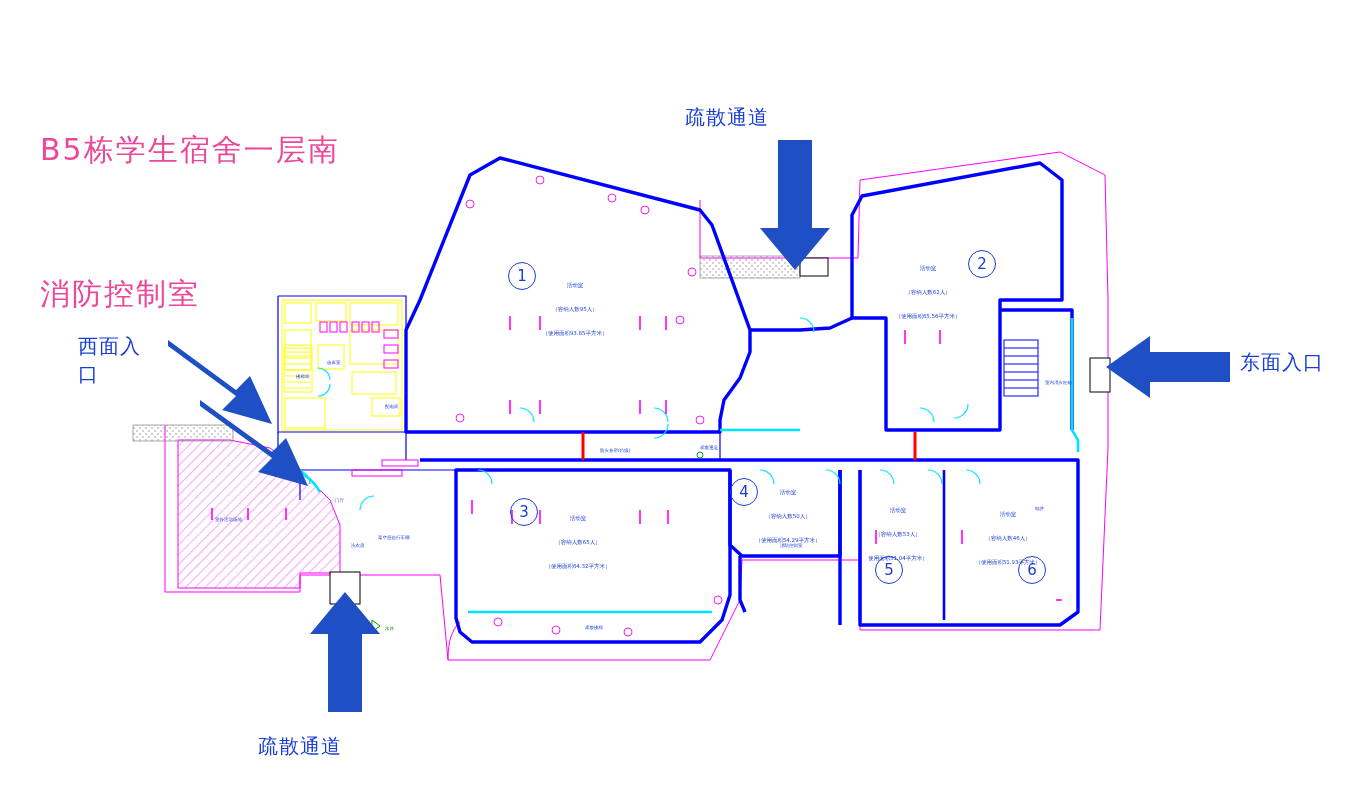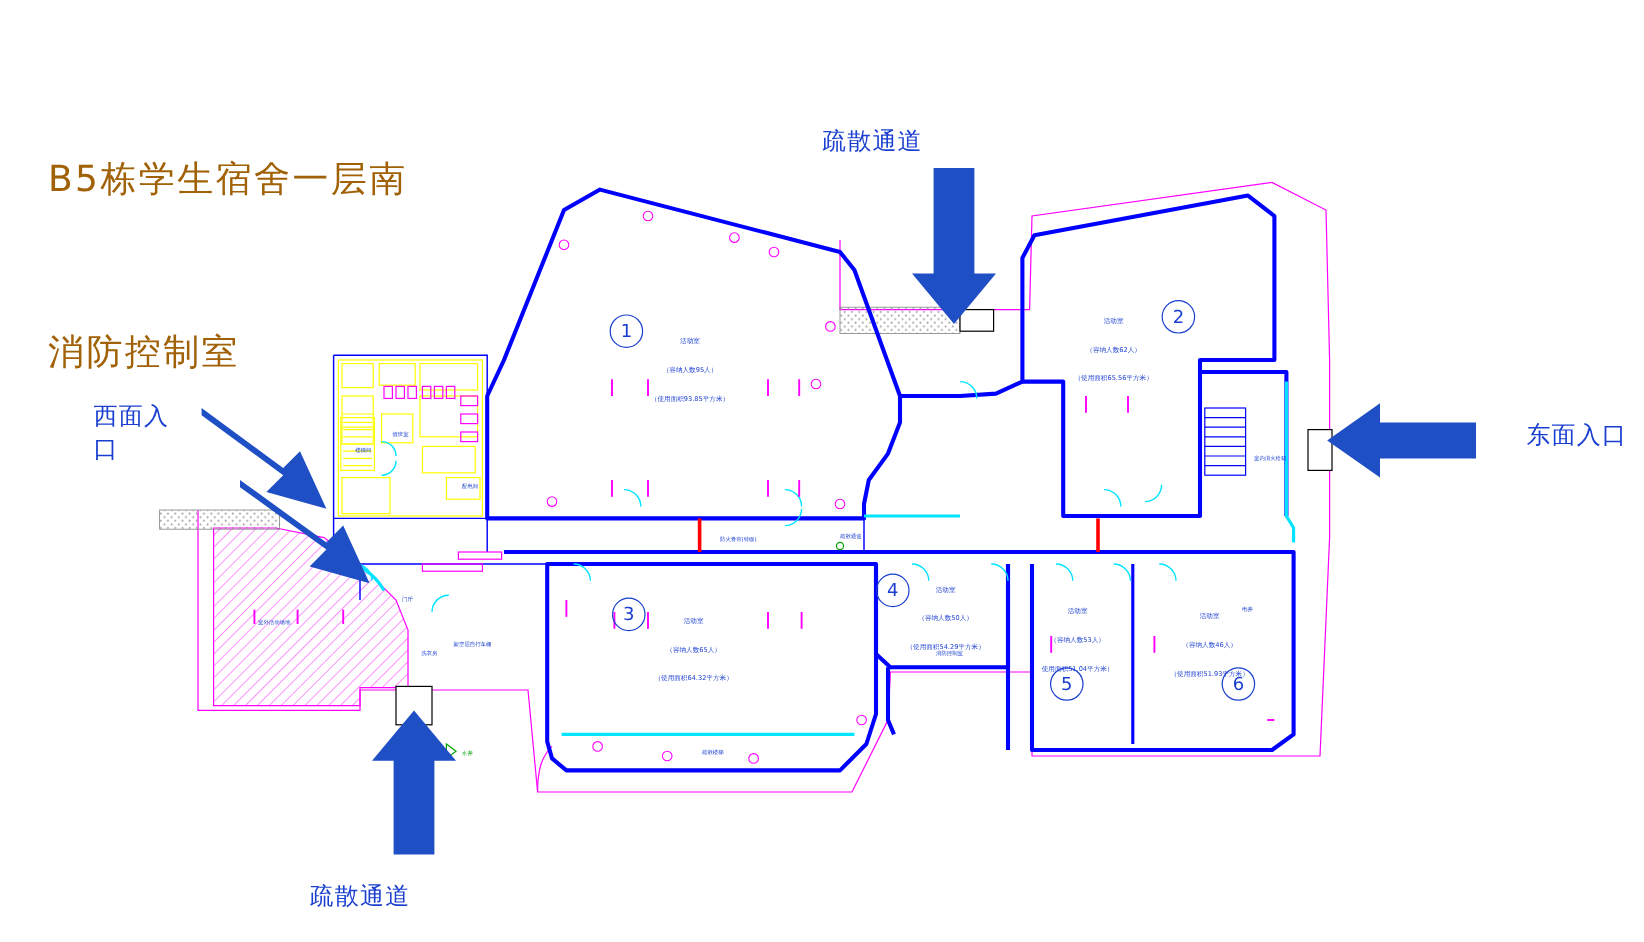--- a/index.html
+++ b/index.html
@@ -16,39 +16,39 @@
     height: 785px;
     background: #ffffff;
     overflow: hidden;
   }
   .abs { position: absolute; }
 
   
   #title-block {
     left: 40px;
     top: 30px;
-    color: #a16207;
+    color: #ec4899;
     font-family: "DejaVu Sans", sans-serif;
     font-size: 30px;
     line-height: 48px;
     letter-spacing: 2px;
     white-space: pre;
   }
 
   
   .annot {
     color: #1a3fd0;
     font-family: "DejaVu Sans", sans-serif;
     font-size: 20px;
     line-height: 28px;
     letter-spacing: 1px;
   }
   #label-north { left: 685px; top: 103px; }
   #label-west  { left: 78px;  top: 332px; width: 80px; }
-  #label-east  { left: 1272px; top: 348px; }
+  #label-east  { left: 1240px; top: 348px; }
   #label-south { left: 258px; top: 732px; }
 
   
   .room-num {
     width: 26px;
     height: 26px;
     border: 1.6px solid #1a3fd0;
     border-radius: 50%;
     color: #1a3fd0;
     font-family: "DejaVu Sans", sans-serif;

